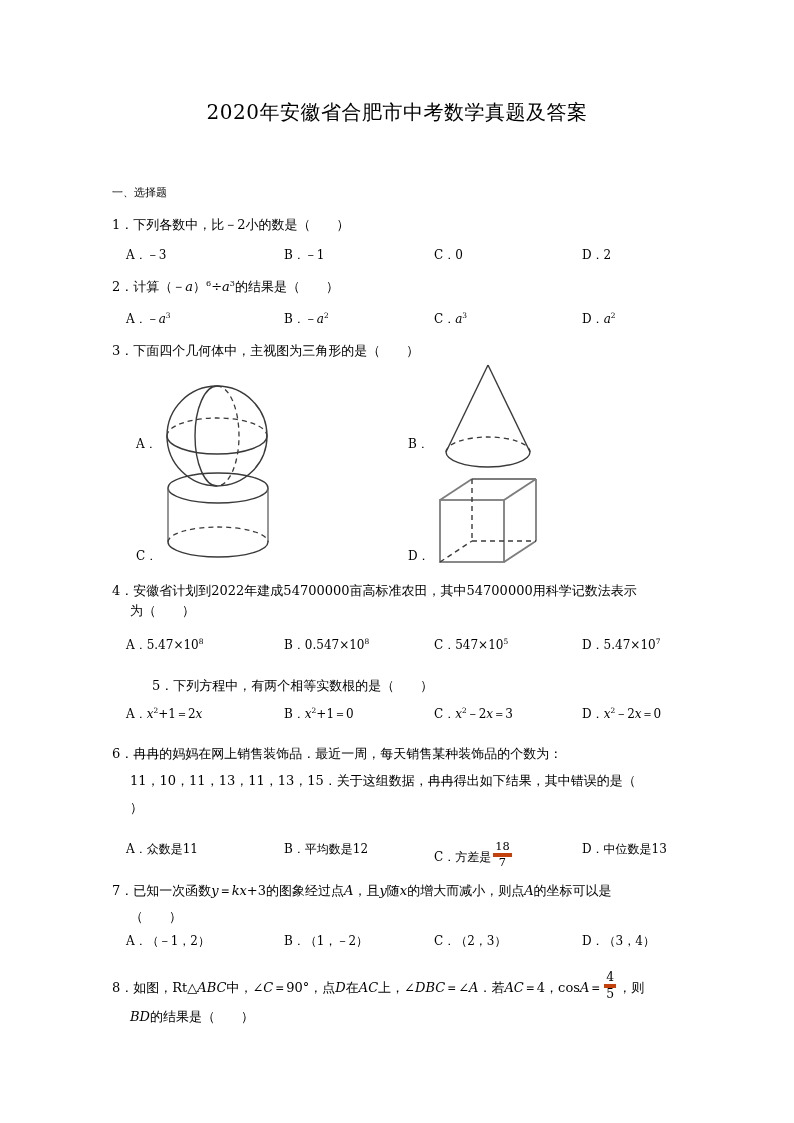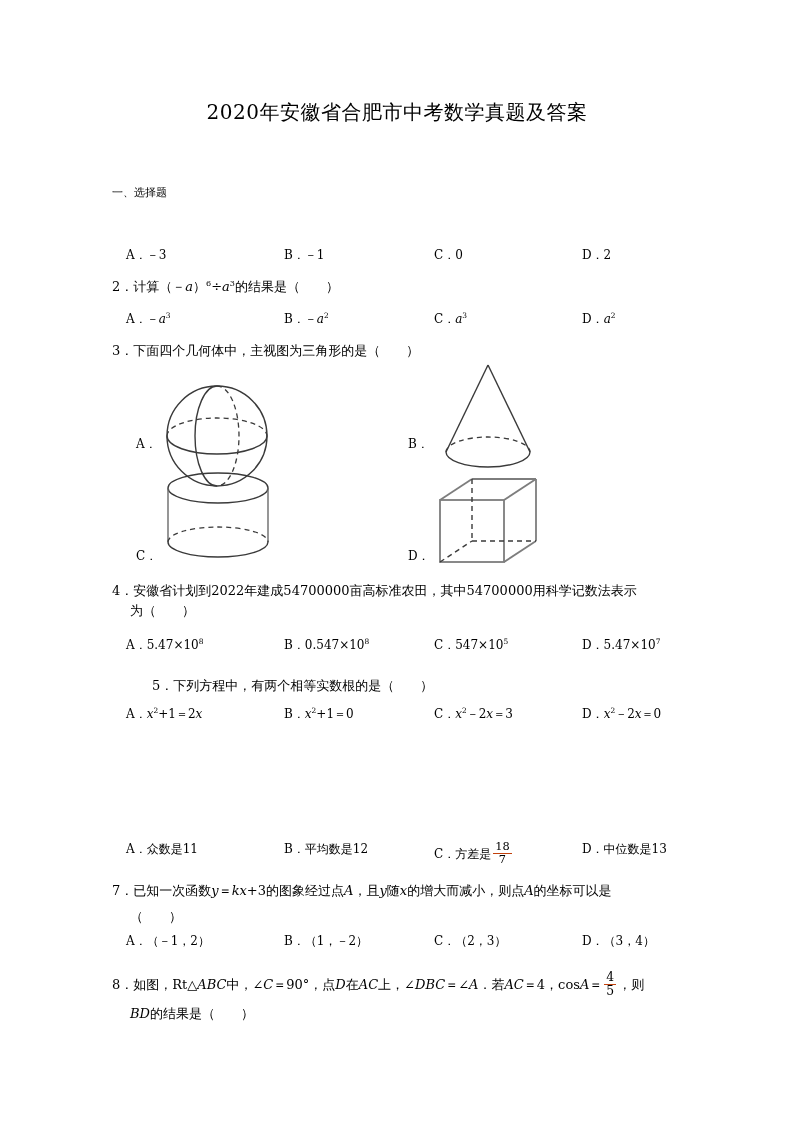--- a/index.html
+++ b/index.html
@@ -77,21 +77,21 @@
   .frac {
     display: inline-block;
     vertical-align: -0.45em;
     text-align: center;
     line-height: 1.05;
     font-size: 0.95em;
     margin: 0 2px;
   }
   .frac .num {
     display: block;
-    border-bottom: 1px solid #c2410c;
+    border-bottom: 4px solid #c2410c;
     padding: 0 2px;
   }
   .frac .den {
     display: block;
     padding: 0 2px;
   }
   .shapes {
     position: absolute;
     left: 112px;
     top: 358px;
@@ -109,20 +109,23 @@
 </style>
 </head>
 <body>
 
 <div class="page">
 
   <div class="doc-title">2020年安徽省合肥市中考数学真题及答案</div>
 
   <div class="section-heading">一、选择题</div>
 
+  <div class="q" style="top:215px;">
+    <div class="q-line">1．下列各数中，比－2小的数是（　　）</div>
+  </div>
   <div class="opts" style="top:247px;">
     <div class="row">
       <span class="opt w1">A．－3</span>
       <span class="opt w2">B．－1</span>
       <span class="opt w3">C．0</span>
       <span class="opt">D．2</span>
     </div>
   </div>
 
   <div class="q" style="top:277px;">
@@ -217,20 +220,25 @@
   </div>
   <div class="opts" style="top:706px;">
     <div class="row">
       <span class="opt w1"><span>A．</span><i class="var">x</i><sup>2</sup><span>+1＝2</span><i class="var">x</i><span></span></span>
       <span class="opt w2"><span>B．</span><i class="var">x</i><sup>2</sup><span>+1＝0</span><i class="var"></i><span></span></span>
       <span class="opt w3"><span>C．</span><i class="var">x</i><sup>2</sup><span>－2</span><i class="var">x</i><span>＝3</span></span>
       <span class="opt"><span>D．</span><i class="var">x</i><sup>2</sup><span>－2</span><i class="var">x</i><span>＝0</span></span>
     </div>
   </div>
 
+  <div class="q" style="top:744px;">
+    <div class="q-line">6．冉冉的妈妈在网上销售装饰品．最近一周，每天销售某种装饰品的个数为：</div>
+    <div class="q-line q-indent" style="margin-top:7px;">11，10，11，13，11，13，15．关于这组数据，冉冉得出如下结果，其中错误的是（</div>
+    <div class="q-line q-indent" style="margin-top:7px;">）</div>
+  </div>
   <div class="opts" style="top:841px;">
     <div class="row">
       <span class="opt w1">A．众数是11</span>
       <span class="opt w2">B．平均数是12</span>
       <span class="opt w3"><span>C．方差是</span><span class="frac"><span class="num">18</span><span class="den">7</span></span></span>
       <span class="opt">D．中位数是13</span>
     </div>
   </div>
 
   <div class="q" style="top:881px;">

